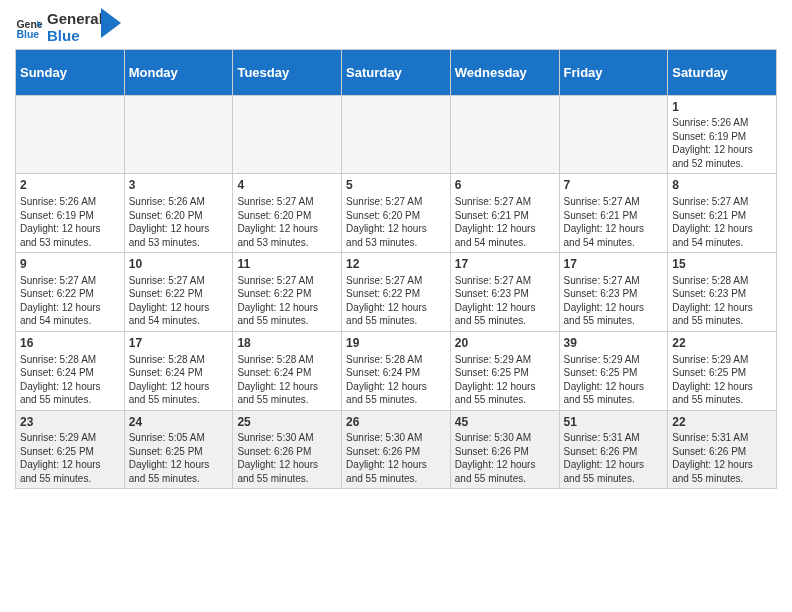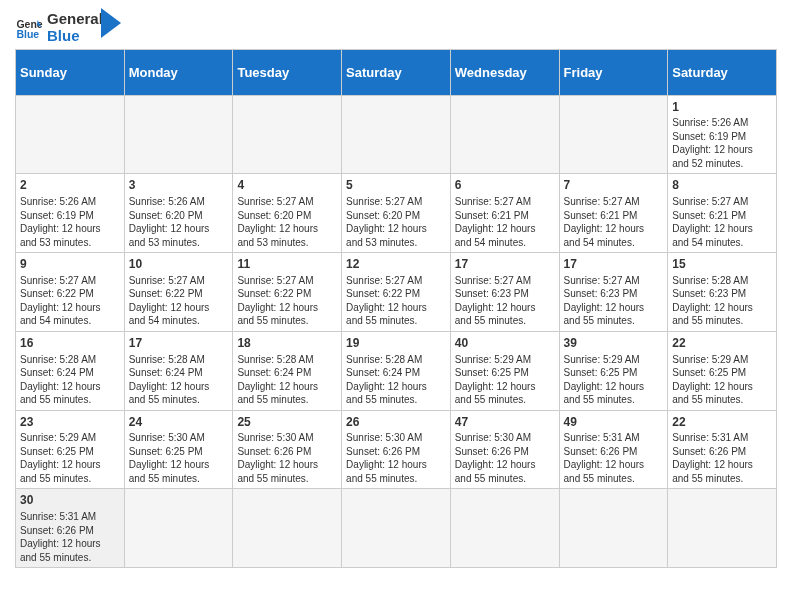--- a/index.html
+++ b/index.html
@@ -244,21 +244,21 @@
 Sunset: 6:24 PM
 Daylight: 12 hours and 55 minutes.</div>
         </td>
         <td>
           <span class="day-number">19</span>
           <div class="day-info">Sunrise: 5:28 AM
 Sunset: 6:24 PM
 Daylight: 12 hours and 55 minutes.</div>
         </td>
         <td>
-          <span class="day-number">40</span>
+          <span class="day-number">20</span>
           <div class="day-info">Sunrise: 5:29 AM
 Sunset: 6:25 PM
 Daylight: 12 hours and 55 minutes.</div>
         </td>
         <td>
           <span class="day-number">39</span>
           <div class="day-info">Sunrise: 5:29 AM
 Sunset: 6:25 PM
 Daylight: 12 hours and 55 minutes.</div>
         </td>
@@ -271,63 +271,49 @@
       </tr>
       <tr>
         <td>
           <span class="day-number">23</span>
           <div class="day-info">Sunrise: 5:29 AM
 Sunset: 6:25 PM
 Daylight: 12 hours and 55 minutes.</div>
         </td>
         <td>
           <span class="day-number">24</span>
-          <div class="day-info">Sunrise: 5:30 AM
+          <div class="day-info">Sunrise: 5:05 AM
 Sunset: 6:25 PM
 Daylight: 12 hours and 55 minutes.</div>
         </td>
         <td>
           <span class="day-number">25</span>
           <div class="day-info">Sunrise: 5:30 AM
 Sunset: 6:26 PM
 Daylight: 12 hours and 55 minutes.</div>
         </td>
         <td>
           <span class="day-number">26</span>
           <div class="day-info">Sunrise: 5:30 AM
 Sunset: 6:26 PM
 Daylight: 12 hours and 55 minutes.</div>
         </td>
         <td>
-          <span class="day-number">47</span>
+          <span class="day-number">45</span>
           <div class="day-info">Sunrise: 5:30 AM
 Sunset: 6:26 PM
 Daylight: 12 hours and 55 minutes.</div>
         </td>
         <td>
-          <span class="day-number">49</span>
+          <span class="day-number">51</span>
           <div class="day-info">Sunrise: 5:31 AM
 Sunset: 6:26 PM
 Daylight: 12 hours and 55 minutes.</div>
         </td>
         <td>
           <span class="day-number">22</span>
           <div class="day-info">Sunrise: 5:31 AM
 Sunset: 6:26 PM
 Daylight: 12 hours and 55 minutes.</div>
         </td>
-      </tr>
-      <tr class="last-row-partial">
-        <td>
-          <span class="day-number">30</span>
-          <div class="day-info">Sunrise: 5:31 AM
-Sunset: 6:26 PM
-Daylight: 12 hours and 55 minutes.</div>
-        </td>
-        <td class="empty-cell"></td>
-        <td class="empty-cell"></td>
-        <td class="empty-cell"></td>
-        <td class="empty-cell"></td>
-        <td class="empty-cell"></td>
-        <td class="empty-cell"></td>
       </tr>
     </tbody>
 </table>
 
 </body></html>

